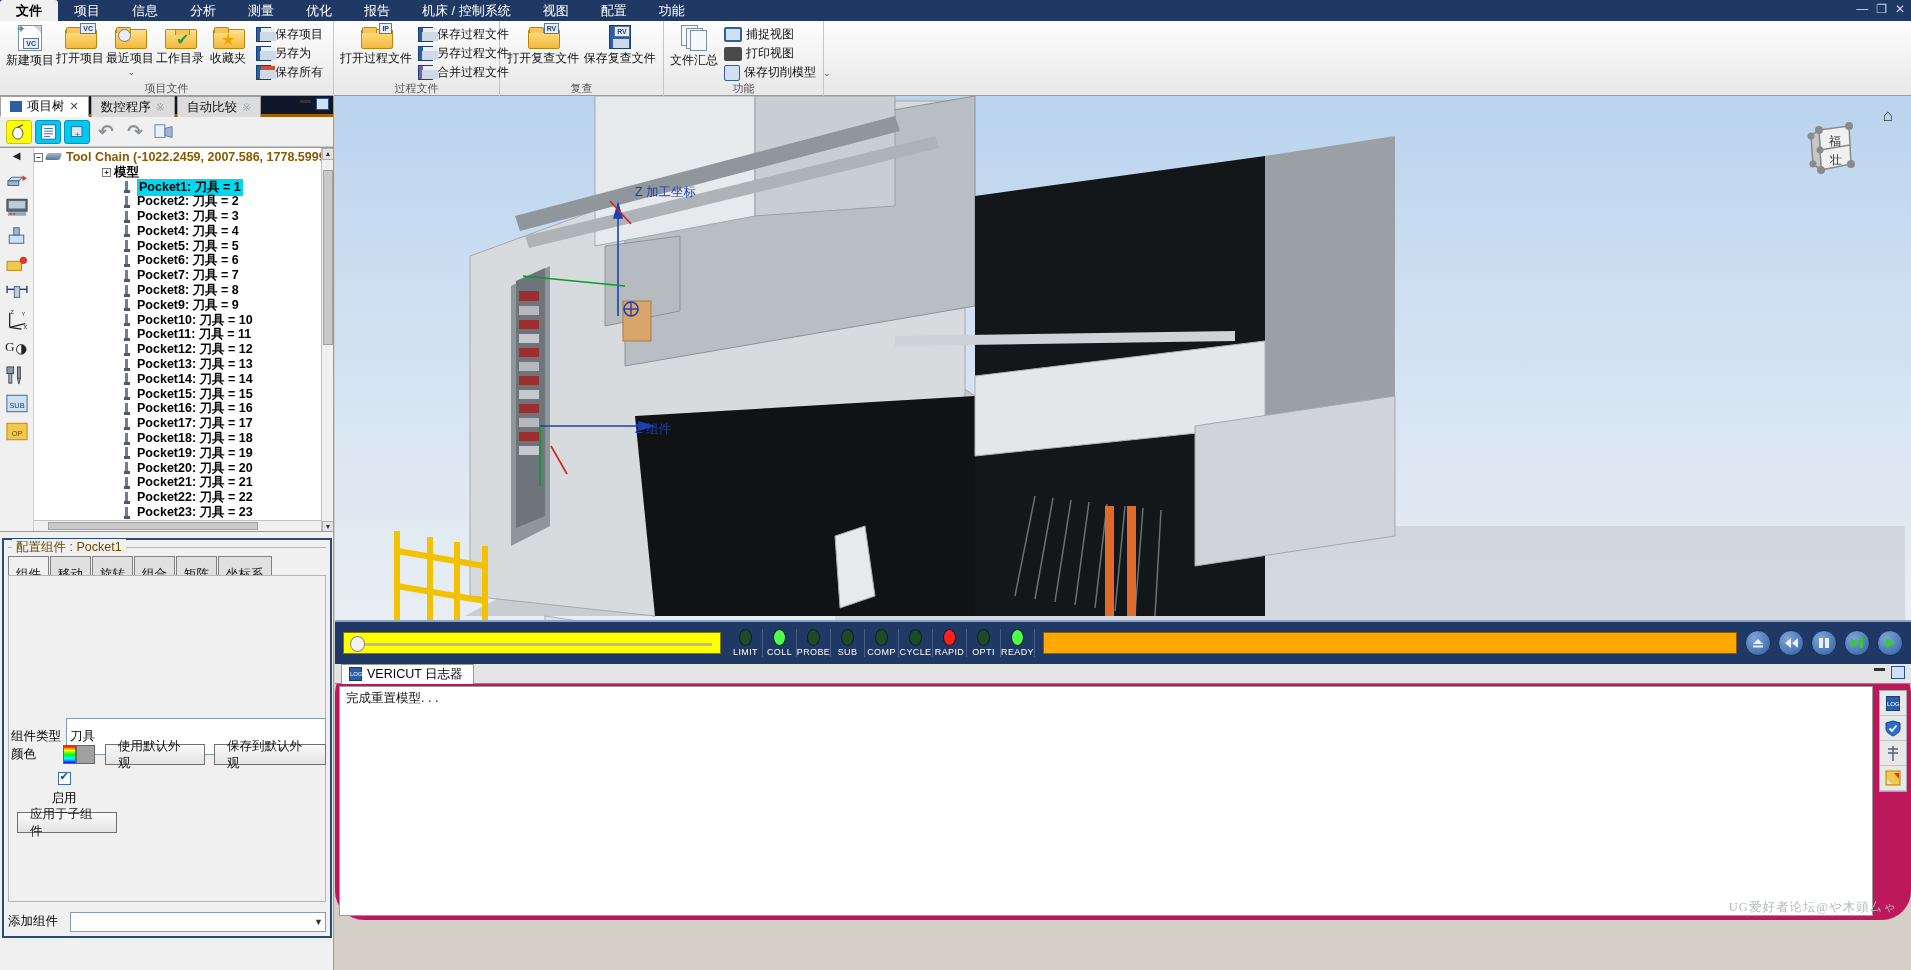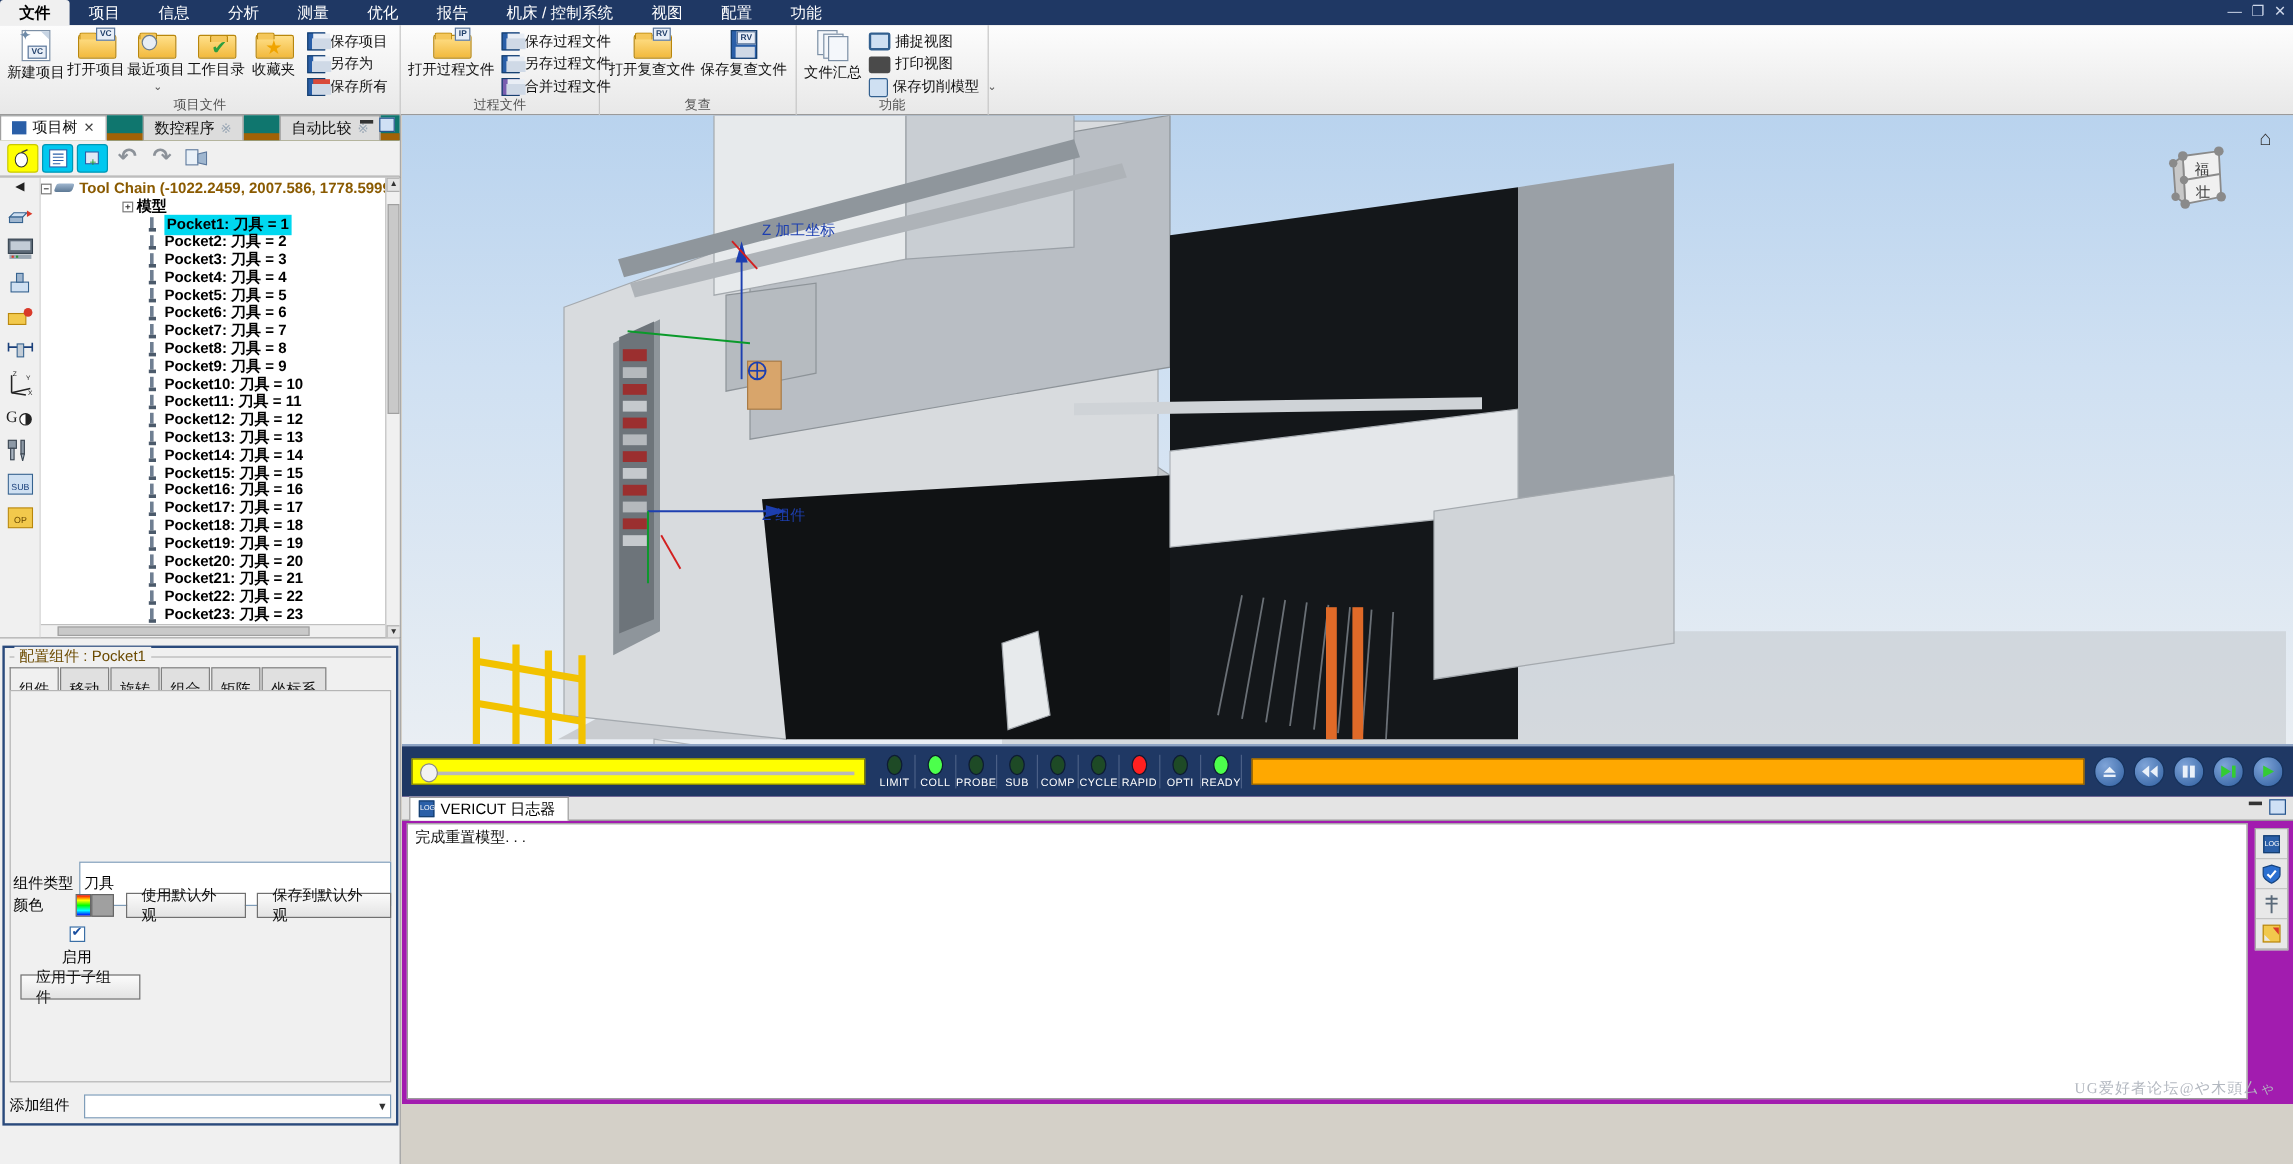--- a/index.html
+++ b/index.html
@@ -52,21 +52,21 @@
     font-size:16px; font-weight:bold; }
   .ic.copy { width:26px; height:26px; }
   .ic.copy i { position:absolute; width:17px; height:21px; background:#f4f7fb; border:1px solid #7c8fa5; }
   .ic.cam { width:18px; height:15px; border:2px solid #33608f; border-radius:2px; background:#cfe0f2; }
   .ic.print { width:18px; height:14px; background:#4a4a4a; border-radius:2px; }
   .ic.cut { width:16px; height:16px; background:#cfe0f2; border:1px solid #33608f; border-radius:2px; }
 
   
   .leftpanel { position:absolute; left:0; top:96px; width:334px; height:874px;
     background:#f0f0f0; border-right:1px solid #9a9a9a; }
-  .tabstrip { position:relative; height:21px; background:#0f766e; border-bottom:6px solid #a16207; display:flex;gap:28px; }
+  .tabstrip { position:relative; height:21px; background:#0f172a; border-bottom:3px solid #a16207; display:flex; }
   .ptab { height:21px; display:flex; align-items:center; gap:5px; padding:0 9px; font-size:12.5px;
     background:#dcdcdc; border:1px solid #a0a0a0; border-bottom:none; margin-right:2px; color:#111; }
   .ptab.active { background:#ffffff; border-bottom:1px solid #fff; }
   .ptab .x { color:#444; font-size:11px; }
   .ptab .xx { color:#9aa7b5; font-size:11px; }
   .panel-min { position:absolute; right:22px; top:4px; width:11px; height:3px; background:#333; }
   .panel-pop { position:absolute; right:4px; top:2px; width:13px; height:12px;
     border:1px solid #26548c; background:#cfe0f5; }
 
   .ptools { height:30px; background:#f0f0f0; display:flex; align-items:center; gap:3px;
@@ -161,21 +161,21 @@
   .led { width:34px; display:flex; flex-direction:column; align-items:center;
     border-right:1px solid #4a5f86; padding:0 2px; }
   .led .bulb { width:13px; height:17px; border-radius:50%; border:1px solid #0d1b33; }
   .led .nm { font-size:9px; color:#ffffff; margin-top:1px; letter-spacing:.4px; }
   .progbar { flex:1; height:22px; background:#ffa800; border:1px solid #8a5c00; margin:0 8px; }
   .pbtns { display:flex; gap:7px; }
   .pbtn { width:26px; height:26px; border-radius:50%; background:radial-gradient(circle at 35% 30%,#7fa4d8,#2f5fa0);
     border:1px solid #16325c; display:flex; align-items:center; justify-content:center; color:#e9f0fa; font-size:11px; }
 
   
-  .logpanel { position:absolute; left:335px; top:664px; width:1576px; height:256px; background:#a21caf; }
+  .logpanel { position:absolute; left:335px; top:664px; width:1576px; height:256px; background:#be185d;border-radius:29px; }
   .logtabs { height:20px; display:flex; align-items:center; background:#e4e4e4;
     border-bottom:1px solid #8a8a8a; }
   .logtab { height:20px; display:flex; align-items:center; gap:5px; padding:0 10px 0 7px;
     background:#fff; border:1px solid #9a9a9a; border-bottom:none; font-size:12.5px; margin-left:6px; }
   .logbookic { width:13px; height:14px; background:#2a5fa8; border:1px solid #163f71;
     color:#fff; font-size:6px; text-align:center; line-height:13px; }
   .logbody { position:absolute; left:4px; top:22px; right:38px; bottom:4px;
     background:#fff; border:1px solid #9a9a9a; padding:3px 6px; font-size:12.5px; color:#111; }
   .logmin { position:absolute; right:26px; top:4px; width:11px; height:3px; background:#333; }
   .logpop { position:absolute; right:6px; top:2px; width:14px; height:13px;

